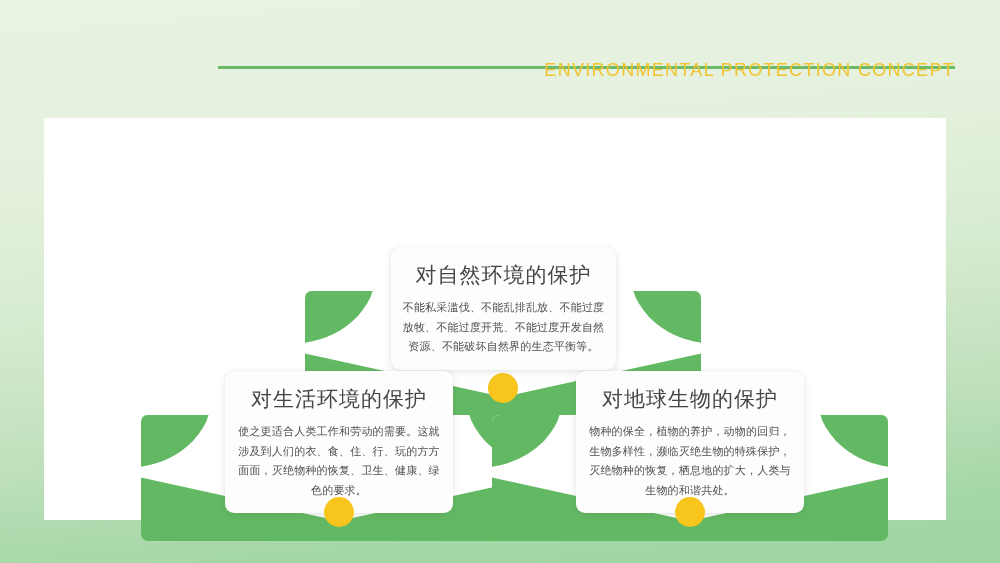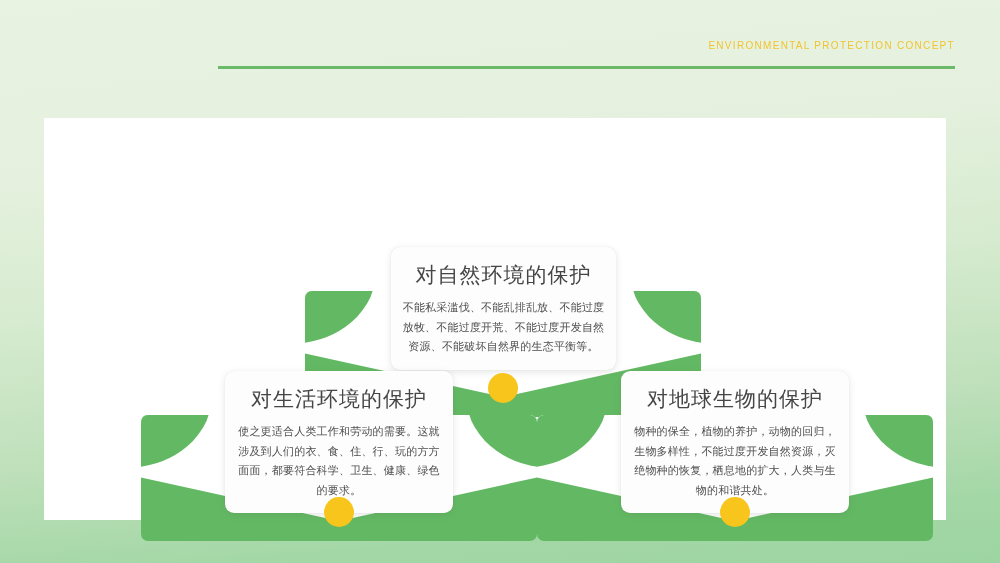--- a/index.html
+++ b/index.html
@@ -41,22 +41,22 @@
     position: absolute;
     left: 218px;
     top: 66px;
     width: 737px;
     height: 3px;
     background: #6cb96a;
   }
   #title-en {
     position: absolute;
     right: 45px;
-    top: 40px;
-    font-size: 10px;
+    top: 60px;
+    font-size: 18px;
     letter-spacing: 1.3px;
     color: #f2c42f;
     white-space: nowrap;
     padding-left: 44px;
   }
 
   
   #panel {
     position: absolute;
     left: 44px;
@@ -67,21 +67,21 @@
   }
 
   
   .envelope {
     position: absolute;
     width: 396px;
     height: 170px;
   }
   .env-top      { left: 261px; top: 129px; }   
   .env-bottom-l { left: 61px;  top: 253px; margin-left: 36px; }
-  .env-bottom-r { left: 493px; top: 253px; }
+  .env-bottom-r { left: 448px; top: 253px; }
 
   
   .env-body {
     position: absolute;
     left: 0;
     top: 44px;
     width: 396px;
     height: 126px;
     background: #63b963;
     border-radius: 7px;
@@ -177,36 +177,36 @@
       <div class="env-flap">
         <svg width="396" height="126" viewBox="0 0 396 126" xmlns="http://www.w3.org/2000/svg">
           <path d="M0 0 L0 6 Q0 0 14 0 L20 0 L198 104 L376 0 L382 0 Q396 0 396 6 L396 0 Z" fill="#63b963"></path>
           <path d="M-2 -2 L-2 62 L198 106 L398 62 L398 -2 Z" fill="#ffffff"></path>
           <path d="M-2 -2 L-2 52 Q30 48 52 26 Q66 10 68 -2 Z" fill="#63b963"></path>
           <path d="M398 -2 L398 52 Q366 48 344 26 Q330 10 328 -2 Z" fill="#63b963"></path>
         </svg>
       </div>
       <div class="env-card">
         <div class="card-title">对生活环境的保护</div>
-        <div class="card-body">使之更适合人类工作和劳动的需要。这就涉及到人们的衣、食、住、行、玩的方方面面，都要符合科学、卫生、健康、绿色的要求。</div>
+        <div class="card-body">使之更适合人类工作和劳动的需要。这就涉及到人们的衣、食、住、行、玩的方方面面，灭绝物种的恢复、卫生、健康、绿色的要求。</div>
       </div>
       <div class="env-dot"></div>
     </div>
 
     <div class="envelope env-bottom-r">
       <div class="env-body"></div>
       <div class="env-flap">
         <svg width="396" height="126" viewBox="0 0 396 126" xmlns="http://www.w3.org/2000/svg">
           <path d="M0 0 L0 6 Q0 0 14 0 L20 0 L198 104 L376 0 L382 0 Q396 0 396 6 L396 0 Z" fill="#63b963"></path>
           <path d="M-2 -2 L-2 62 L198 106 L398 62 L398 -2 Z" fill="#ffffff"></path>
           <path d="M-2 -2 L-2 52 Q30 48 52 26 Q66 10 68 -2 Z" fill="#63b963"></path>
           <path d="M398 -2 L398 52 Q366 48 344 26 Q330 10 328 -2 Z" fill="#63b963"></path>
         </svg>
       </div>
       <div class="env-card">
         <div class="card-title">对地球生物的保护</div>
-        <div class="card-body">物种的保全，植物的养护，动物的回归，生物多样性，不能过度开发自然资源，灭绝物种的恢复，栖息地的扩大，人类与生物的和谐共处。</div>
+        <div class="card-body">物种的保全，植物的养护，动物的回归，生物多样性，濒临灭绝生物的特殊保护，灭绝物种的恢复，栖息地的扩大，人类与生物的和谐共处。</div>
       </div>
       <div class="env-dot"></div>
     </div>
 
   </div>
 </div>
 
 </body></html>

